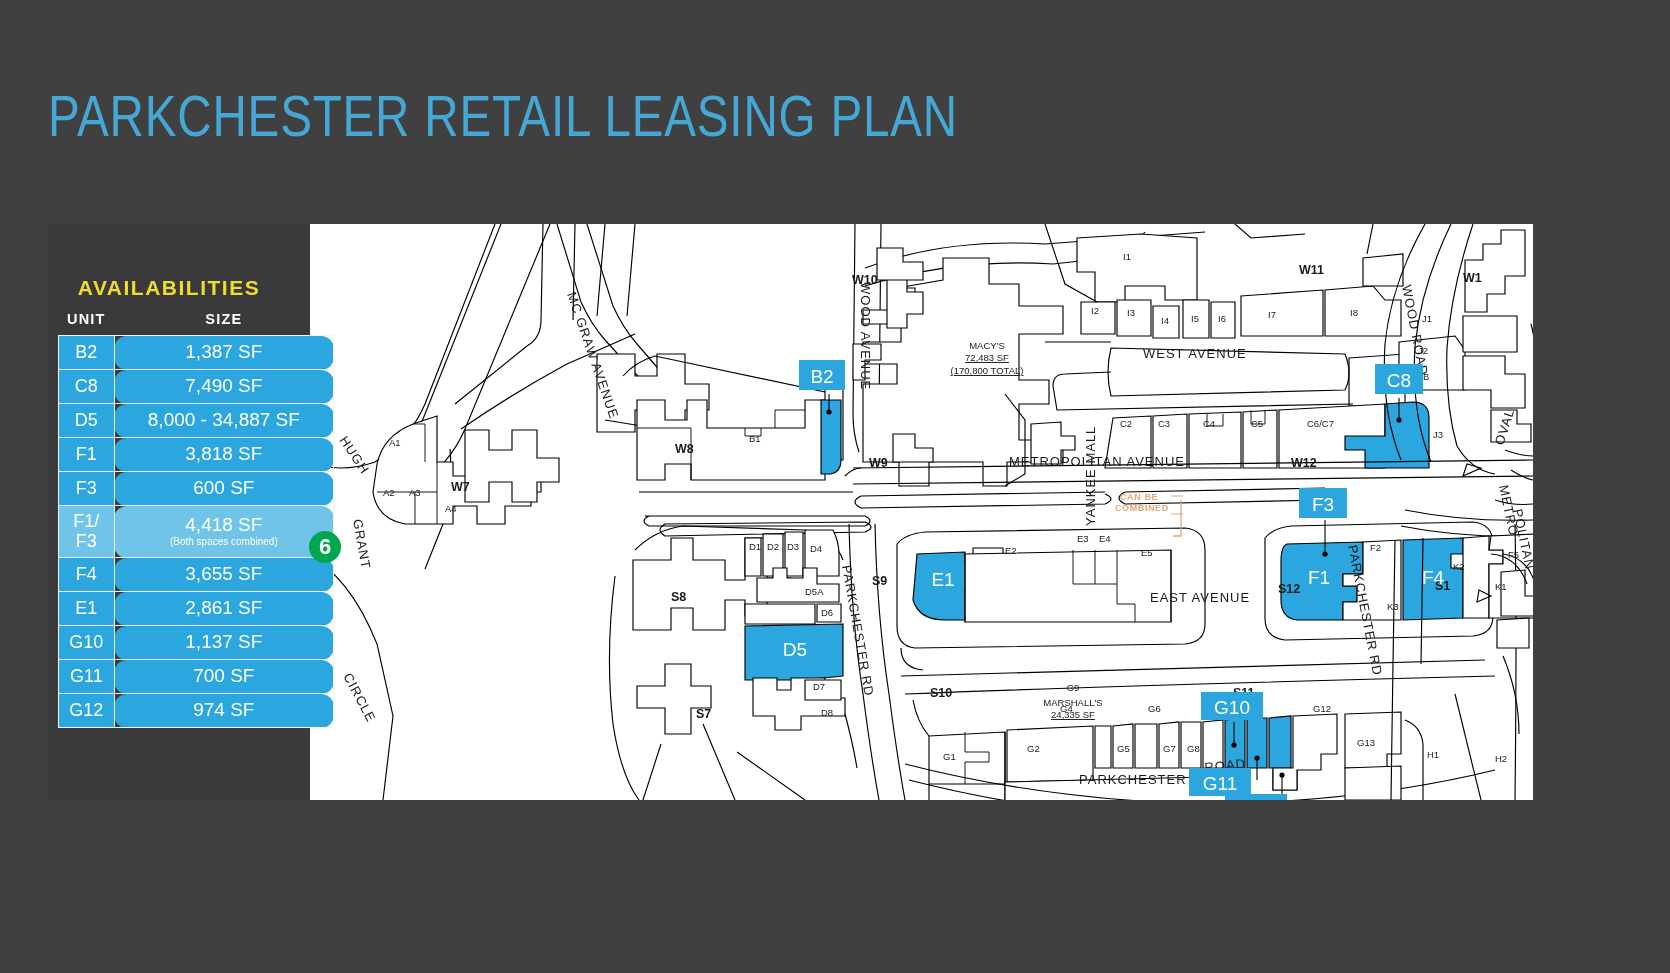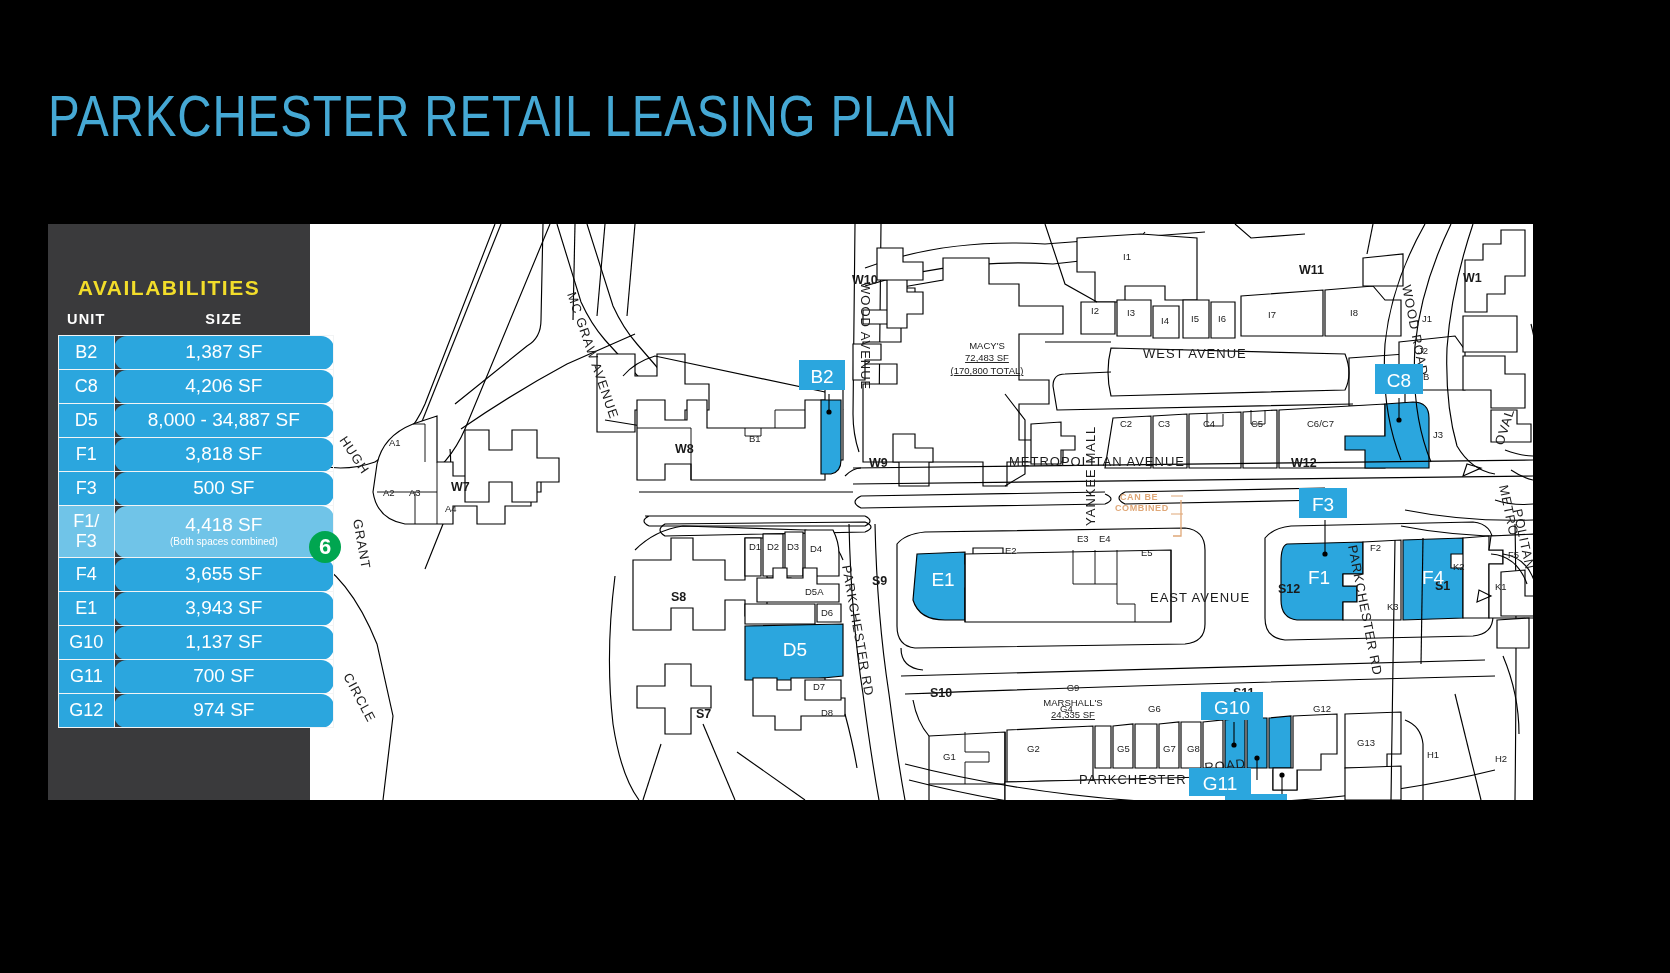--- a/index.html
+++ b/index.html
@@ -6,21 +6,21 @@
   html, body {
     margin: 0; padding: 0;
     width: 1670px; height: 973px;
     overflow: hidden;
     background: #fdf1e6;
     font-family: "Liberation Sans", sans-serif;
   }
   #page {
     position: relative;
     width: 1670px; height: 973px;
-    background: #000000;
+    background: #404040;
     text-decoration: underline;
   }
 
   
   #page-title {
     position: absolute;
     left: 48px; top: 84px;
     font-size: 58px;
     line-height: 64px;
     letter-spacing: 1px;
@@ -145,48 +145,48 @@
           <th class="th-size">SIZE</th>
         </tr>
       </thead>
       <tbody id="avail-body">
           <tr>
             <td class="c-unit">B2</td>
             <td class="c-size">1,387 SF</td>
           </tr>
           <tr>
             <td class="c-unit">C8</td>
-            <td class="c-size">4,206 SF</td>
+            <td class="c-size">7,490 SF</td>
           </tr>
           <tr>
             <td class="c-unit">D5</td>
             <td class="c-size">8,000 - 34,887 SF</td>
           </tr>
           <tr>
             <td class="c-unit">F1</td>
             <td class="c-size">3,818 SF</td>
           </tr>
           <tr>
             <td class="c-unit">F3</td>
-            <td class="c-size">500 SF</td>
+            <td class="c-size">600 SF</td>
           </tr>
           <tr class="row-highlight">
             <td class="c-unit">
               <span class="u2">F1/</span>
               <span class="u2">F3</span>
             </td>
             <td class="c-size">4,418 SF<span class="sub">(Both spaces combined)</span></td>
           </tr>
           <tr>
             <td class="c-unit">F4</td>
             <td class="c-size">3,655 SF</td>
           </tr>
           <tr>
             <td class="c-unit">E1</td>
-            <td class="c-size">3,943 SF</td>
+            <td class="c-size">2,861 SF</td>
           </tr>
           <tr>
             <td class="c-unit">G10</td>
             <td class="c-size">1,137 SF</td>
           </tr>
           <tr>
             <td class="c-unit">G11</td>
             <td class="c-size">700 SF</td>
           </tr>
           <tr>

